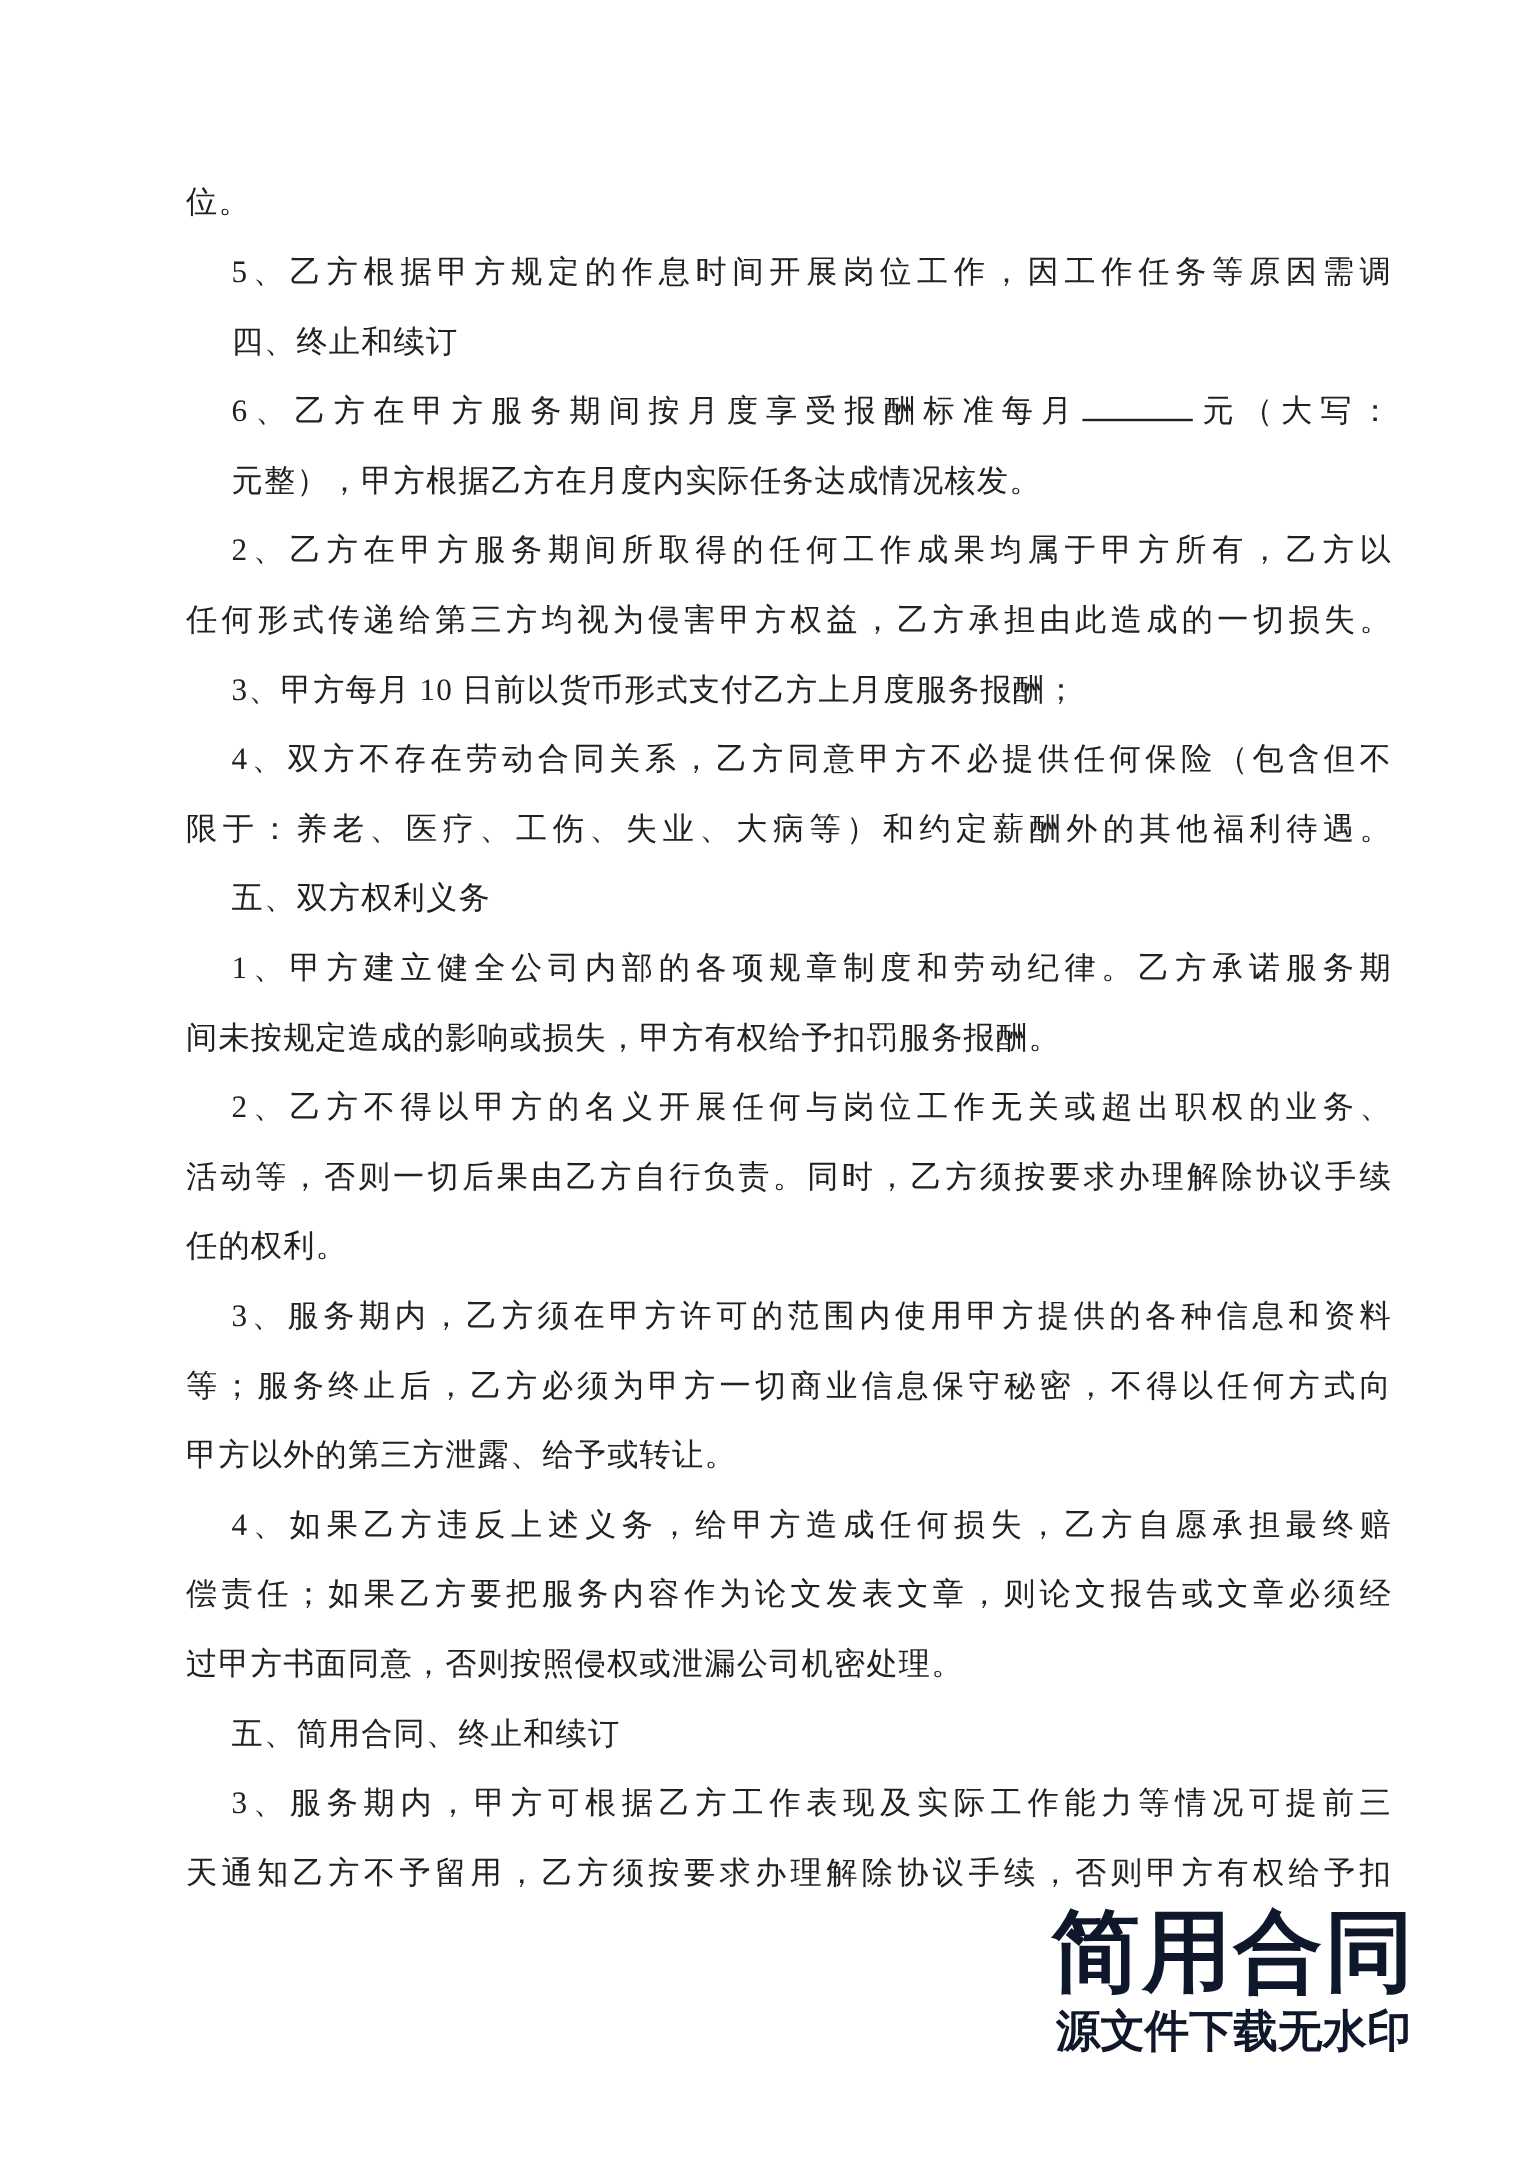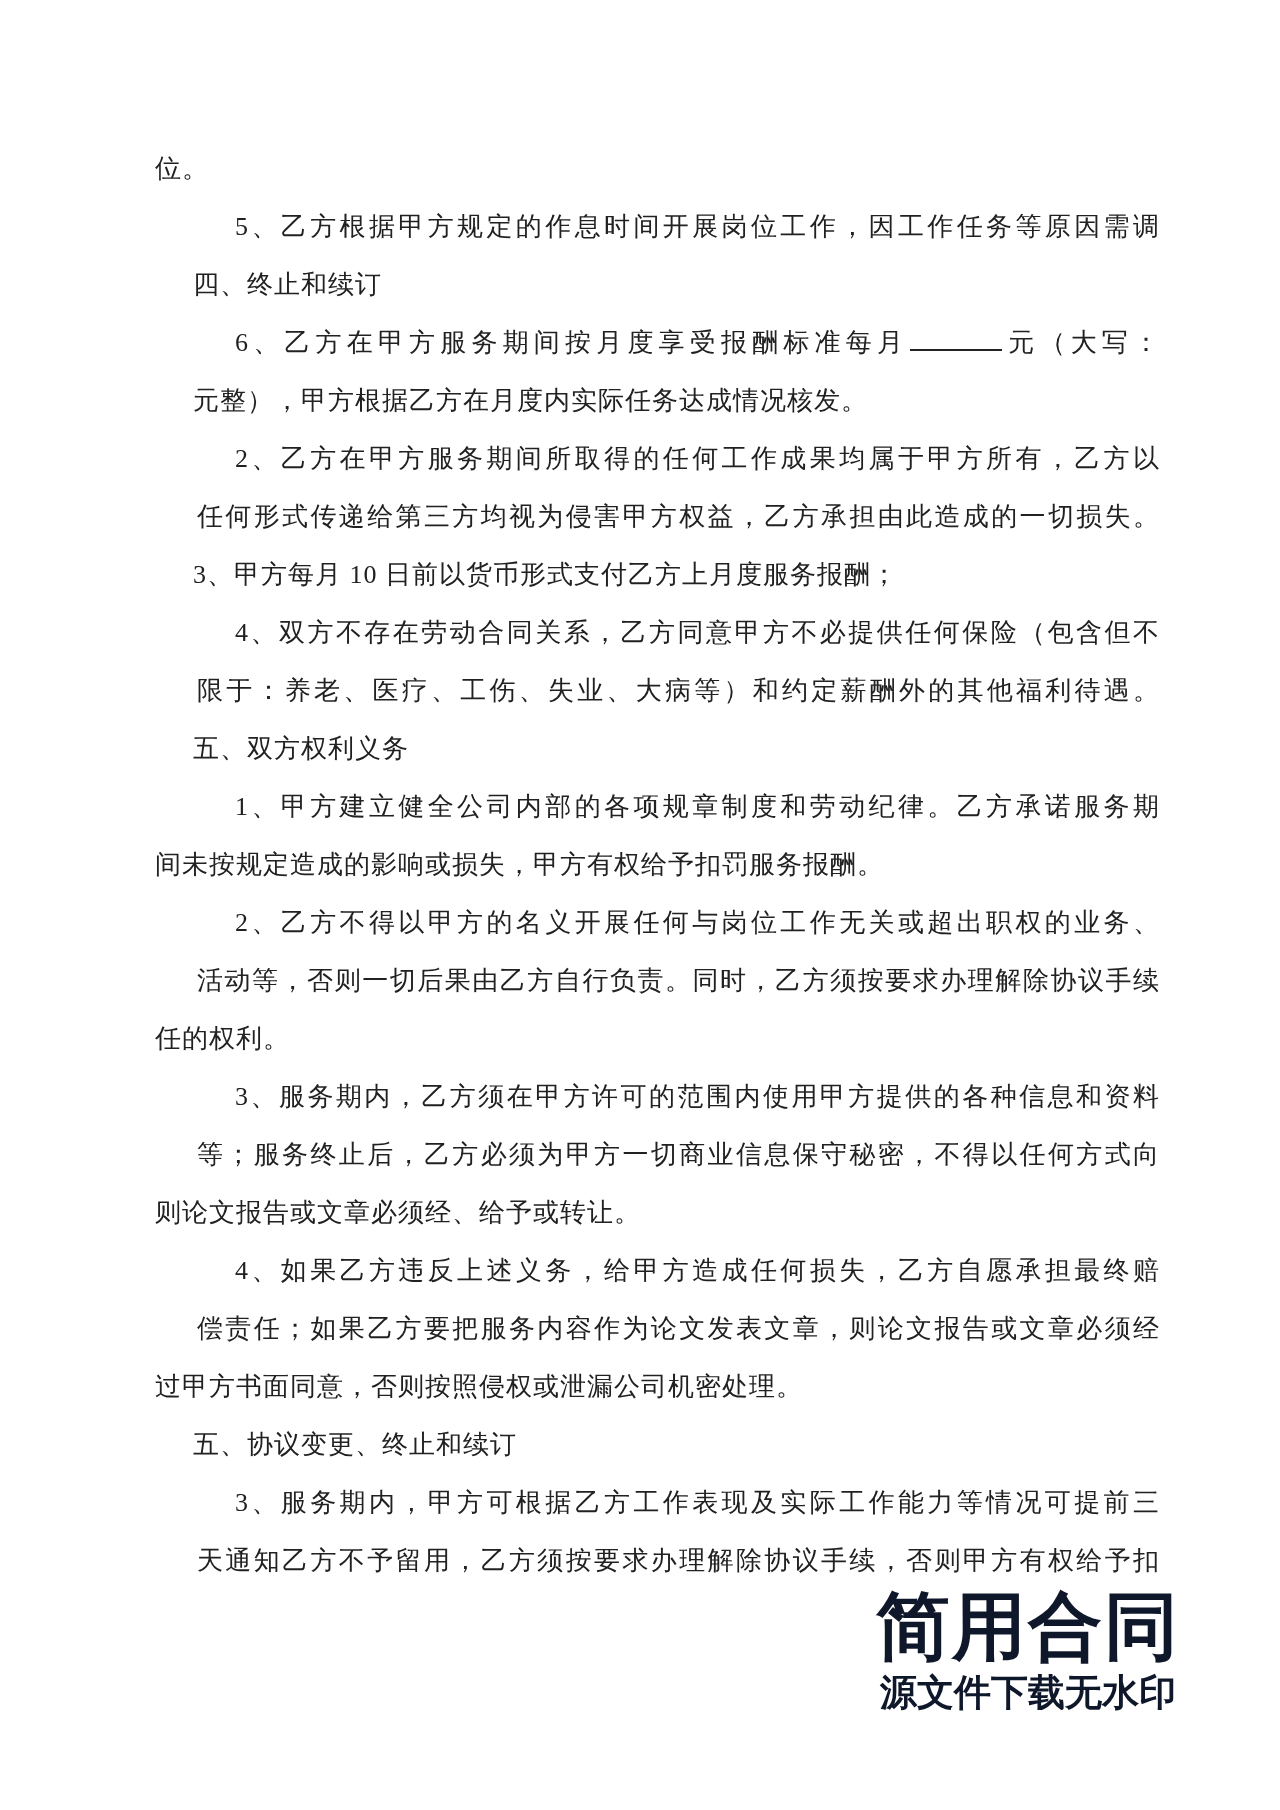--- a/index.html
+++ b/index.html
@@ -53,21 +53,20 @@
     line-height: 58px;
     overflow: hidden;
     text-align: left;
   }
   .indent {
     text-indent: 38px;
   }
   .justify {
     text-align: justify;
     text-align-last: justify;
-    margin-left: 42px;
   }
   .blank {
     display: inline-block;
     width: 92px;
     height: 1em;
     border-bottom: 2px solid #222222;
     vertical-align: baseline;
     margin: 0 2px;
   }
 </style>
@@ -91,22 +90,22 @@
     <div class="line indent justify">4、双方不存在劳动合同关系，乙方同意甲方不必提供任何保险（包含但不</div>
     <div class="line justify">限于：养老、医疗、工伤、失业、大病等）和约定薪酬外的其他福利待遇。</div>
     <div class="line indent">五、双方权利义务</div>
     <div class="line indent justify">1、甲方建立健全公司内部的各项规章制度和劳动纪律。乙方承诺服务期</div>
     <div class="line">间未按规定造成的影响或损失，甲方有权给予扣罚服务报酬。</div>
     <div class="line indent justify">2、乙方不得以甲方的名义开展任何与岗位工作无关或超出职权的业务、</div>
     <div class="line justify">活动等，否则一切后果由乙方自行负责。同时，乙方须按要求办理解除协议手续</div>
     <div class="line">任的权利。</div>
     <div class="line indent justify">3、服务期内，乙方须在甲方许可的范围内使用甲方提供的各种信息和资料</div>
     <div class="line justify">等；服务终止后，乙方必须为甲方一切商业信息保守秘密，不得以任何方式向</div>
-    <div class="line">则论文报告或文章必须经、给予或转让。</div>
+    <div class="line">甲方以外的第三方泄露、给予或转让。</div>
     <div class="line indent justify">4、如果乙方违反上述义务，给甲方造成任何损失，乙方自愿承担最终赔</div>
     <div class="line justify">偿责任；如果乙方要把服务内容作为论文发表文章，则论文报告或文章必须经</div>
     <div class="line">过甲方书面同意，否则按照侵权或泄漏公司机密处理。</div>
-    <div class="line indent">五、协议变更、终止和续订</div>
+    <div class="line indent">五、简用合同、终止和续订</div>
     <div class="line indent justify">3、服务期内，甲方可根据乙方工作表现及实际工作能力等情况可提前三</div>
     <div class="line justify">天通知乙方不予留用，乙方须按要求办理解除协议手续，否则甲方有权给予扣</div>
   </div>
 
 </div>
 
 </body></html>

